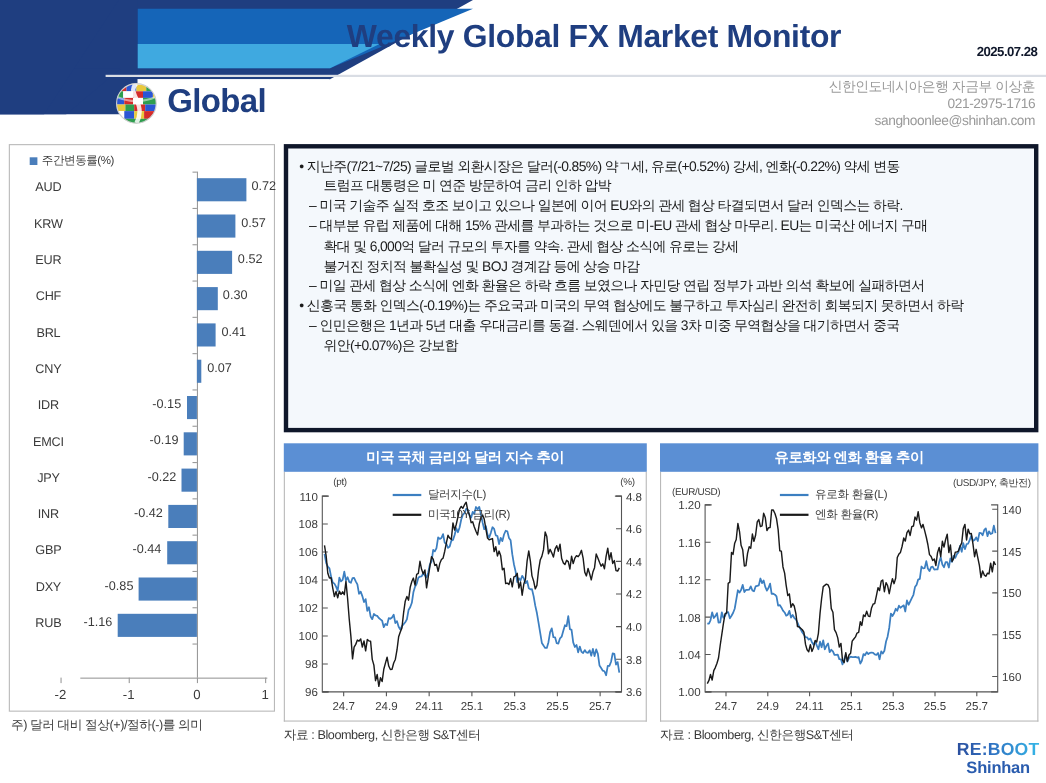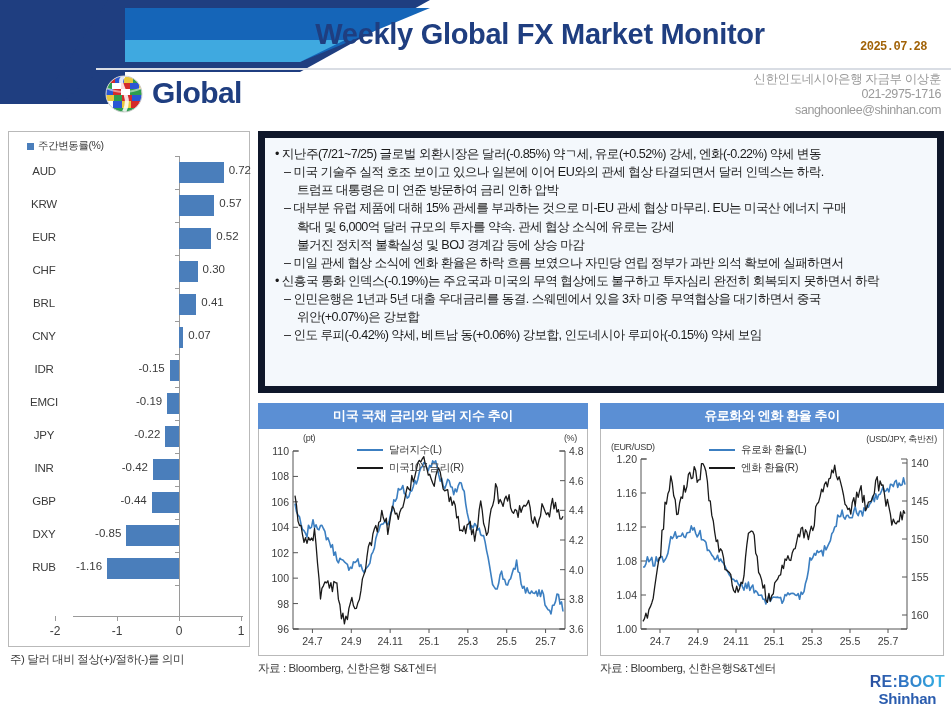--- a/index.html
+++ b/index.html
@@ -16,24 +16,23 @@
   .header{position:absolute;left:0;top:0;width:951px;height:122px;}
   .hdr-graphic{position:absolute;left:0;top:0;width:430px;height:104px;overflow:hidden;}
   .hdr-title{
     position:absolute;left:270px;top:18px;width:540px;
     text-align:center;
     font-size:29px;font-weight:bold;color:#1F3E80;
     letter-spacing:-0.3px;
     font-family:"Liberation Sans",sans-serif;
   }
   .hdr-date{
-    position:absolute;right:24px;top:40px;
-    font-size:12px;font-weight:bold;color:#a16207;
+    position:absolute;right:8px;top:40px;
+    font-size:12px;font-weight:bold;color:#0f172a;
     letter-spacing:-0.5px;
-    font-family:Liberation Mono, monospace;
   }
   .hdr-contact{
     position:absolute;right:10px;top:72px;
     text-align:right;
     font-size:12.5px;color:#9a9a9a;line-height:1.22;
     letter-spacing:-0.4px;
   }
   .globe{
     position:absolute;left:104px;top:74px;width:40px;height:40px;
   }
@@ -71,21 +70,21 @@
   .bc-axis{position:absolute;left:64px;top:484px;width:170px;height:1px;background:#9a9a9a;}
   .bc-axis-tick{position:absolute;top:484px;width:1px;height:5px;background:#9a9a9a;}
   .bc-axlabel{position:absolute;top:492px;font-size:12px;color:#3b3b3b;width:24px;text-align:center;}
   .bc-note{
     position:absolute;left:10px;top:652px;font-size:11.5px;color:#3b3b3b;letter-spacing:-0.4px;
   }
 
   
   .commentary{
     position:absolute;left:258px;top:131px;width:686px;height:262px;
-    background:#f4f8fc;border:7px solid #0f172a;box-sizing:border-box;
+    background:#f4f8fc;border:4px solid #0f172a;box-sizing:border-box;
     padding:7px 8px 0 10px;
   }
   .cm-line{
     font-size:12.6px;color:#1a1a1a;line-height:1.44;letter-spacing:-0.55px;
     white-space:nowrap;
   }
   .cm-l1{padding-left:0px;}
   .cm-l2{padding-left:9px;}
   .cm-cont{padding-left:22px;}
 
@@ -287,30 +286,29 @@
       <div class="bc-axis-tick" style="left: 170px;"></div>
       <div class="bc-axlabel" style="left: 158px;">0</div>
       <div class="bc-axis-tick" style="left: 232px;"></div>
       <div class="bc-axlabel" style="left: 220px;">1</div>
     </div>
 </div>
 <div class="bc-note">주) 달러 대비 절상(+)/절하(-)를 의미</div>
 
 <div class="commentary" id="commentary">
     <div class="cm-line cm-l1">• 지난주(7/21~7/25) 글로벌 외환시장은 달러(-0.85%) 약ㄱ세, 유로(+0.52%) 강세, 엔화(-0.22%) 약세 변동</div>
+    <div class="cm-line cm-cont">트럼프 대통령은 미 연준 방문하여 금리 인하 압박</div>
     <div class="cm-line cm-l2">– 미국 기술주 실적 호조 보이고 있으나 일본에 이어 EU와의 관세 협상 타결되면서 달러 인덱스는 하락.</div>
-    <div class="cm-line cm-cont">트럼프 대통령은 미 연준 방문하여 금리 인하 압박</div>
     <div class="cm-line cm-l2">– 대부분 유럽 제품에 대해 15% 관세를 부과하는 것으로 미-EU 관세 협상 마무리. EU는 미국산 에너지 구매</div>
     <div class="cm-line cm-cont">확대 및 6,000억 달러 규모의 투자를 약속. 관세 협상 소식에 유로는 강세</div>
     <div class="cm-line cm-cont">불거진 정치적 불확실성 및 BOJ 경계감 등에 상승 마감</div>
     <div class="cm-line cm-l2">– 미일 관세 협상 소식에 엔화 환율은 하락 흐름 보였으나 자민당 연립 정부가 과반 의석 확보에 실패하면서</div>
     <div class="cm-line cm-l1">• 신흥국 통화 인덱스(-0.19%)는 주요국과 미국의 무역 협상에도 불구하고 투자심리 완전히 회복되지 못하면서 하락</div>
     <div class="cm-line cm-l2">– 인민은행은 1년과 5년 대출 우대금리를 동결. 스웨덴에서 있을 3차 미중 무역협상을 대기하면서 중국</div>
     <div class="cm-line cm-cont">위안(+0.07%)은 강보합</div>
-    <div class="cm-line cm-l2">– 인도 루피(-0.42%) 약세, 베트남 동(+0.06%) 강보합, 인도네시아 루피아(-0.15%) 약세 보임</div>
   </div>
 
 <div class="panel panel-l">
   <div class="panel-title">미국 국채 금리와 달러 지수 추이</div>
   <div class="panel-body">
     <div class="ax-unit" style="left:12px;top:5px;padding-left:32px;">(pt)</div>
     <div class="ax-unit" style="right:10px;top:5px;">(%)</div>
     <div class="lg-row" style="left:98px;top:14px;">
       <span class="lg-swatch" style="background:#3C7FC1;"></span>
       <span class="lg-text">달러지수(L)</span>

